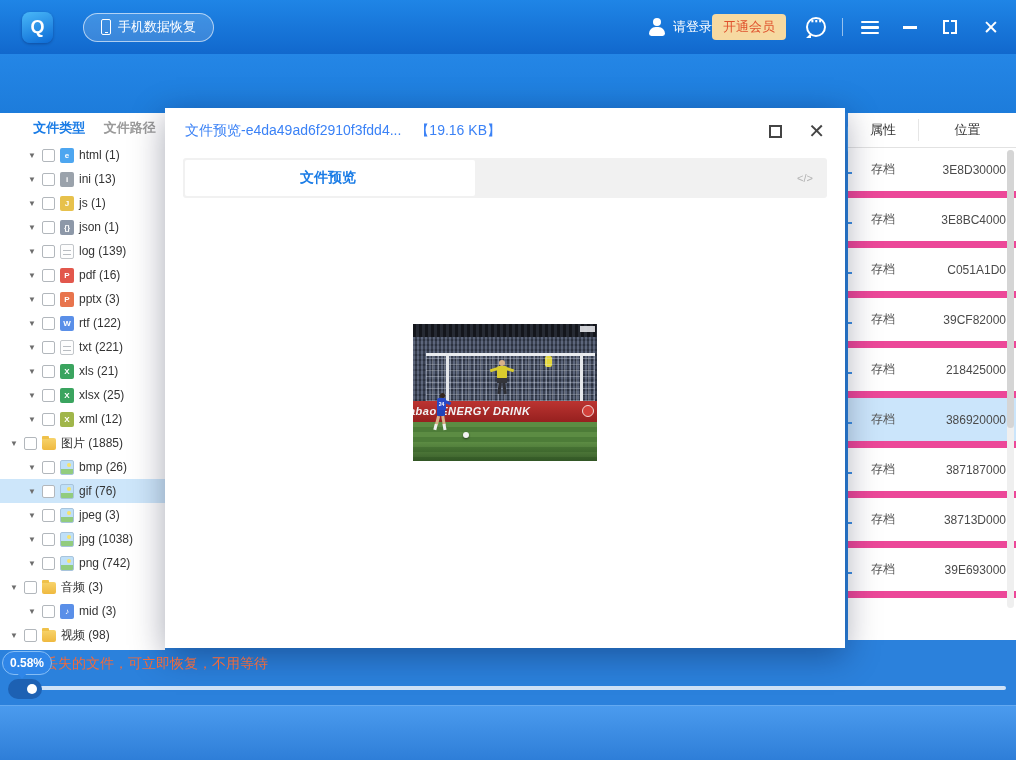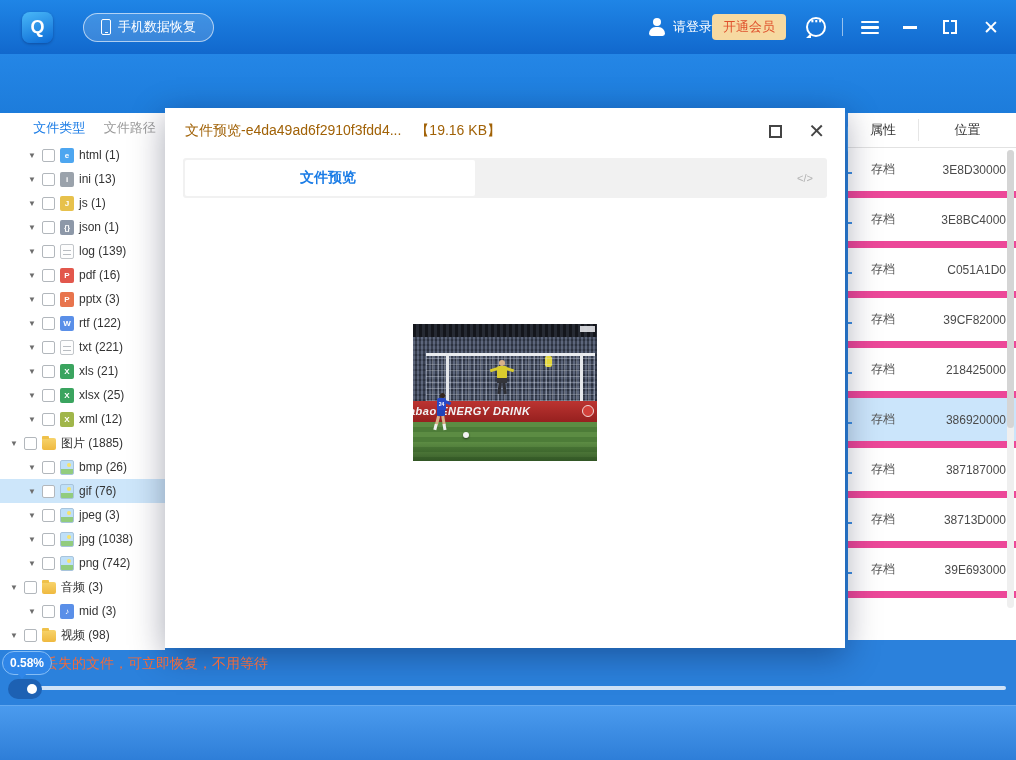--- a/index.html
+++ b/index.html
@@ -74,22 +74,22 @@
   .tool-divider { position:absolute; left:890px; top:76px; width:1px; height:18px; background:rgba(255,255,255,.6); }
   .previewmode-btn { position:absolute; left:907px; top:71px; width:92px; height:28px; background:#3c95ea;
     border-radius:4px; color:#fff; font-size:13px; display:flex; align-items:center; justify-content:center;
     gap:6px; cursor:pointer; }
   .grid-glyph { width:13px; height:13px; display:grid; grid-template-columns:1fr 1fr; gap:1.5px; }
   .grid-glyph i { border:1.5px solid #fff; border-radius:50%; }
 
   
   .sidebar { position:absolute; left:0; top:113px; width:165px; height:537px; background:#fff; }
   .side-tabs { height:30px; display:flex; align-items:center; font-size:13px; }
-  .side-tab { flex:1; text-align:center; cursor:pointer; }
-  .side-tab.active { color:#1a7ce6; font-weight:normal;margin-left:24px; }
+  .side-tab { flex:1; text-align:center; cursor:pointer;font-weight:bold; }
+  .side-tab.active { color:#1a7ce6; font-weight:bold;margin-left:24px; }
   .side-tab.inactive { color:#9a9a9a; }
   .tree { position:absolute; left:0; top:30px; right:0; bottom:0; overflow:hidden; }
   .tree-row { height:24px; display:flex; align-items:center; font-size:12px; color:#333; cursor:pointer; }
   .tree-row.lv1 { padding-left:10px; }
   .tree-row.lv2 { padding-left:28px; }
   .tree-row.selected { background:#cde6fa; }
   .expander { color:#6d6d6d; font-size:8px; width:13px; flex:0 0 auto; }
   .checkbox { width:13px; height:13px; border:1px solid #b2b7bc; border-radius:2px; background:#fff;
     margin:0 5px 0 1px; flex:0 0 auto; }
   .file-icon { width:14px; height:15px; margin-right:5px; flex:0 0 auto; border-radius:2px;
@@ -103,21 +103,21 @@
   .file-icon.icon-image::before { content:""; position:absolute; right:2px; top:2px; width:4px; height:4px;
     border-radius:50%; background:#f6e26b; }
   .file-icon.icon-doc { background:#fdfdfd; border:1px solid #c2c6ca;
     background-image:repeating-linear-gradient(180deg,transparent 0 3px,#b9bdc2 3px 4px);
     background-size:8px 100%; background-repeat:no-repeat; background-position:2px 2px; }
 
   
   .modal { position:absolute; left:165px; top:108px; width:680px; height:540px; background:#fff;
     box-shadow:0 8px 32px rgba(0,10,40,.35); }
   .modal-header { height:46px; display:flex; align-items:center; }
-  .modal-title { margin-left:20px; font-size:14px; color:#a16207; }
+  .modal-title { margin-left:20px; font-size:14px; color:#3b82f6; }
   .modal-controls { margin-left:auto; display:flex; align-items:center; gap:26px; margin-right:20px; }
   .modal-max { width:13px; height:13px; border:2px solid #444; cursor:pointer; }
   .modal-close { font-size:20px; color:#444; cursor:pointer; line-height:1; }
   .modal-tabbar { position:relative; margin:4px 18px 0; height:40px; background:#f1f1f1; border-radius:3px; }
   .modal-tab-active-bg { position:absolute; left:2px; top:2px; bottom:2px; width:45%; background:#fff; border-radius:2px; }
   .modal-tab { position:absolute; top:0; height:40px; display:flex; align-items:center; justify-content:center;
     font-size:14px; font-weight:bold; cursor:pointer; }
   .modal-tab.t1 { left:0; width:45%; color:#1a7ce6; }
   .modal-tab.t2 { left:45%; width:48%; color:#333; }
   .code-toggle { position:absolute; right:14px; top:0; height:40px; display:flex; align-items:center;

